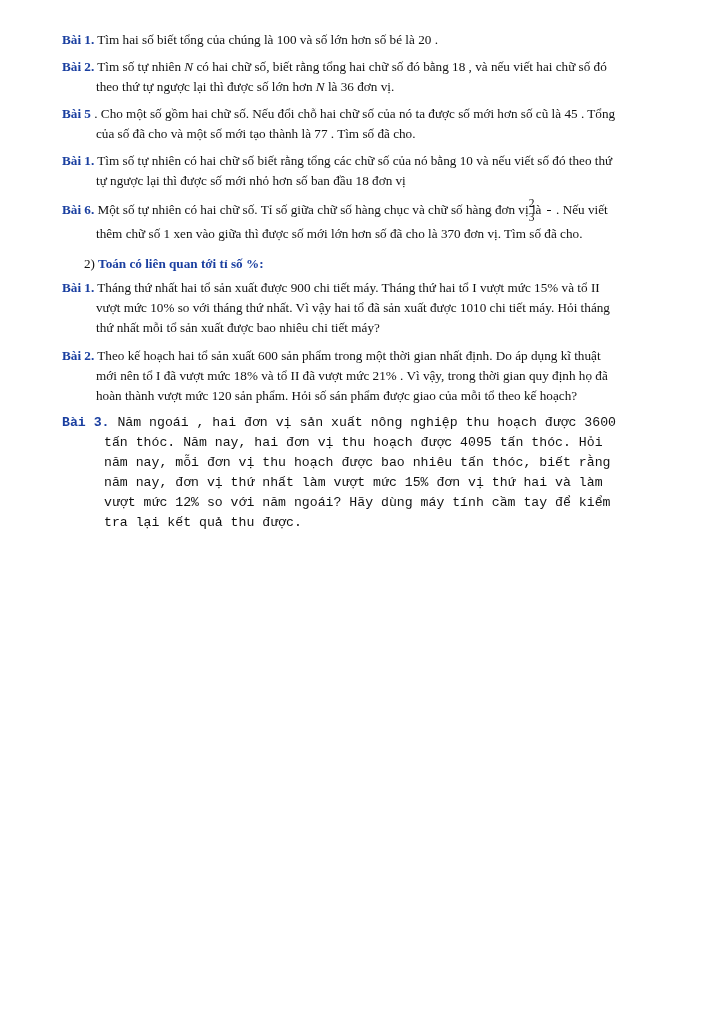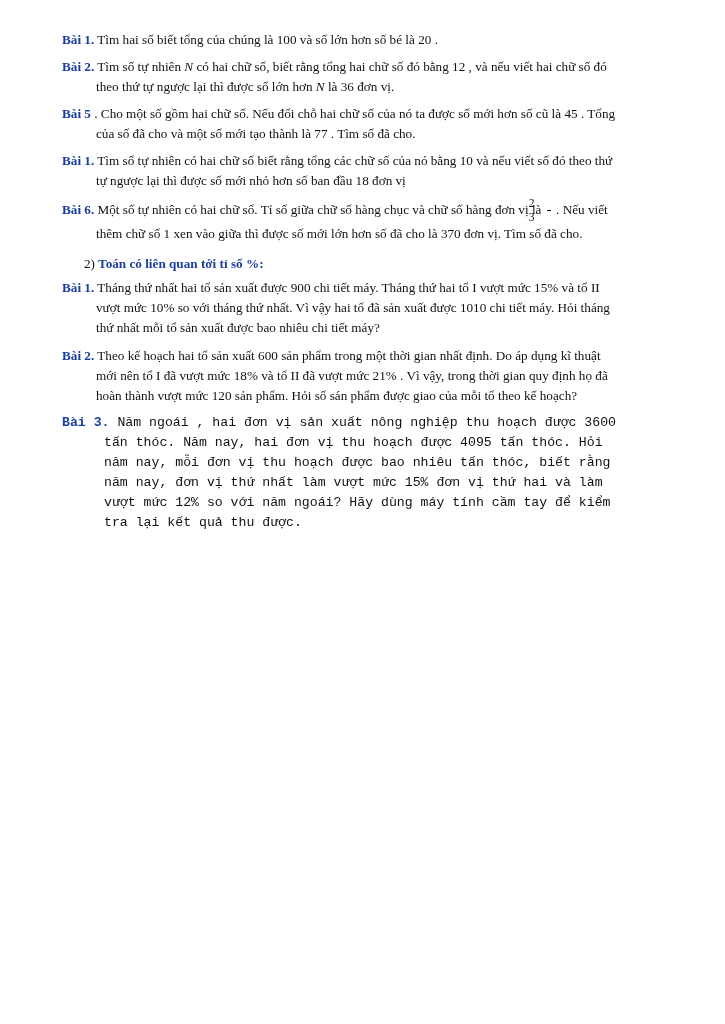--- a/index.html
+++ b/index.html
@@ -88,21 +88,21 @@
 
   <p class="problem hang">
     <span class="label">Bài 1.</span>
     <span class="body">Tìm hai số biết tổng của chúng là 100 và số lớn hơn số bé là 20 .</span>
   </p>
 
   <p class="problem hang">
     <span class="label">Bài 2.</span>
     <span class="body">Tìm số tự nhiên</span>
     <span class="it">N</span>
-    <span class="body">có hai chữ số, biết rằng tổng hai chữ số đó bằng 12 , và nếu viết hai chữ số đó theo thứ tự ngược lại thì được số lớn hơn</span>
+    <span class="body">có hai chữ số, biết rằng tổng hai chữ số đó bằng 18 , và nếu viết hai chữ số đó theo thứ tự ngược lại thì được số lớn hơn</span>
     <span class="it">N</span>
     <span class="body">là 36 đơn vị.</span>
   </p>
 
   <p class="problem hang">
     <span class="label">Bài 5</span>
     <span class="body">. Cho một số gồm hai chữ số. Nếu đổi chỗ hai chữ số của nó ta được số mới hơn số cũ là 45 . Tổng của số đã cho và một số mới tạo thành là 77 . Tìm số đã cho.</span>
   </p>
 
   <p class="problem hang">

